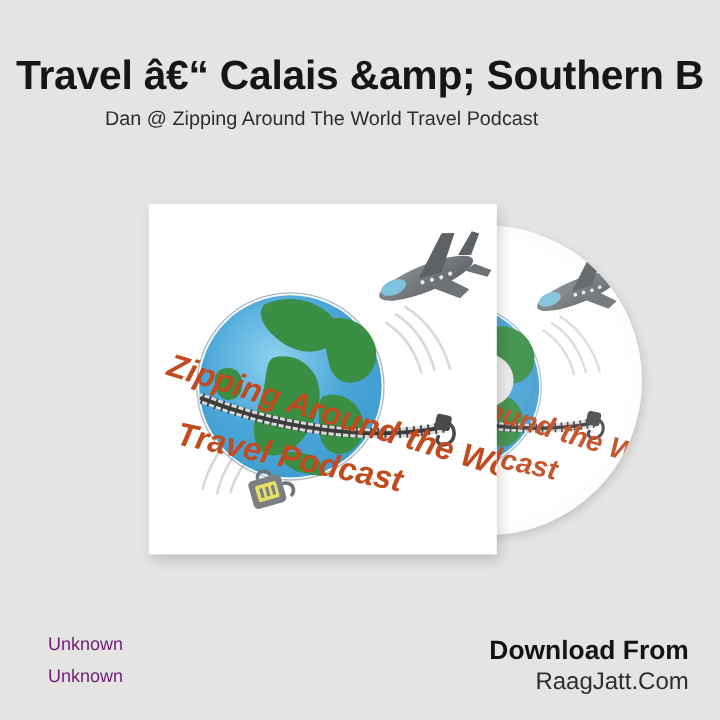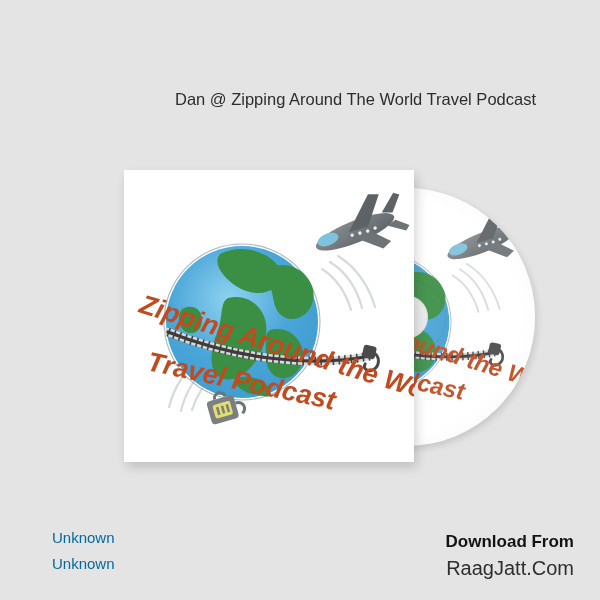--- a/index.html
+++ b/index.html
@@ -41,21 +41,21 @@
     font-weight: bold;
     color: #161616;
     letter-spacing: -0.2px;
     line-height: 40px;
   }
   .song-subtitle {
     position: absolute;
     top: 88px;
     left: 0;
     width: 536px;
-    text-align: right;
+    text-align: center;
     white-space: nowrap;
     font-size: 16.5px;
     font-weight: normal;
     color: #2d2d2d;
     line-height: 22px;
   }
 
   
   .art-stage {
     position: absolute;
@@ -157,48 +157,49 @@
   }
   .credit-key {
     font-size: 17px;
     font-weight: bold;
     color: #131313;
     min-width: 72px;
   }
   .credit-val {
     font-size: 15px;
     font-weight: normal;
-    color: #0369a1;
-    margin-left: 24px;
+    color: #701a75;
+    margin-left: 12px;
   }
   .download {
     position: absolute;
     right: 26px;
     top: 14px;
     text-align: right;
   }
   .download-label {
-    font-size: 17px;
+    font-size: 22px;
     font-weight: bold;
     color: #131313;
     line-height: 26px;
   }
   .download-site {
     font-size: 20px;
     font-weight: normal;
     color: #2e2e2e;
     line-height: 26px;
   }
 </style>
 </head>
 <body style="background: rgb(228, 228, 228);">
 
 <div class="card">
 
   <div class="header">
+    <div class="song-title">Travel â€“ Calais &amp;amp; Southern B</div>
     <div class="song-subtitle">Dan @ Zipping Around The World Travel Podcast</div>
   </div>
 
   <div class="art-stage">
 
     <div class="disc-wrap">
       <div class="disc">
         <div class="disc-art logo-art">
           <svg viewBox="0 0 290 292" preserveAspectRatio="xMidYMid meet">
             <use href="#podcast-logo"></use>

